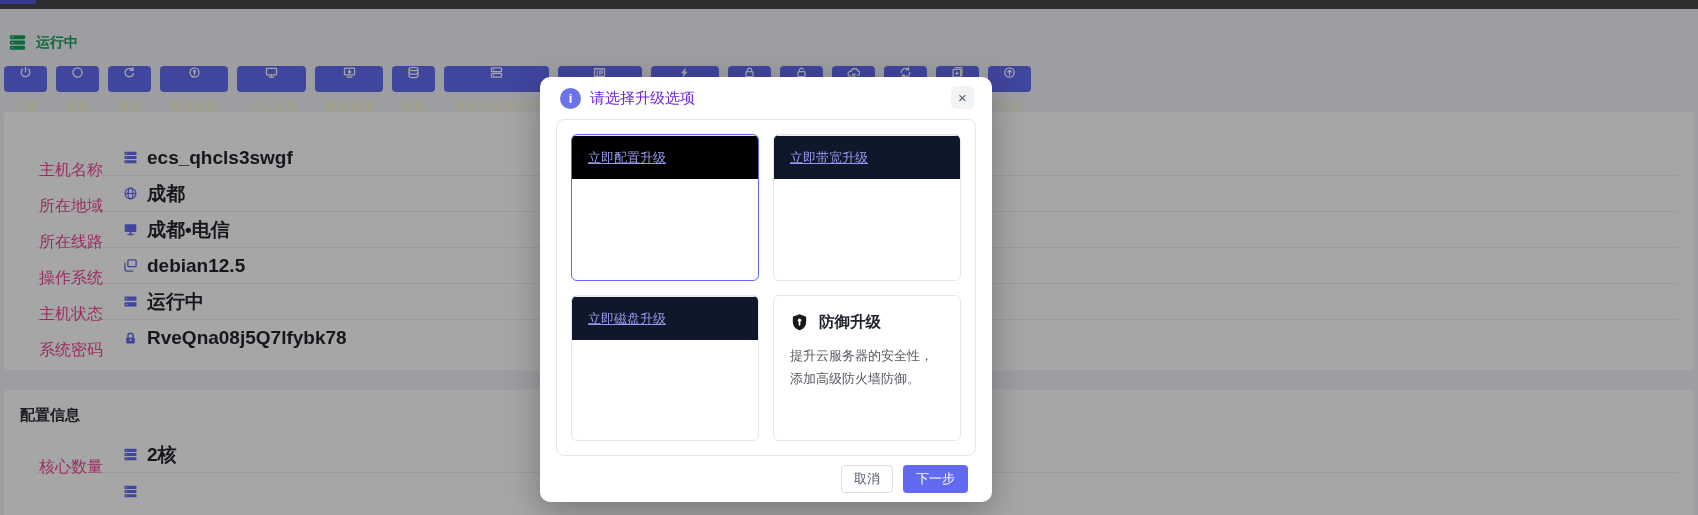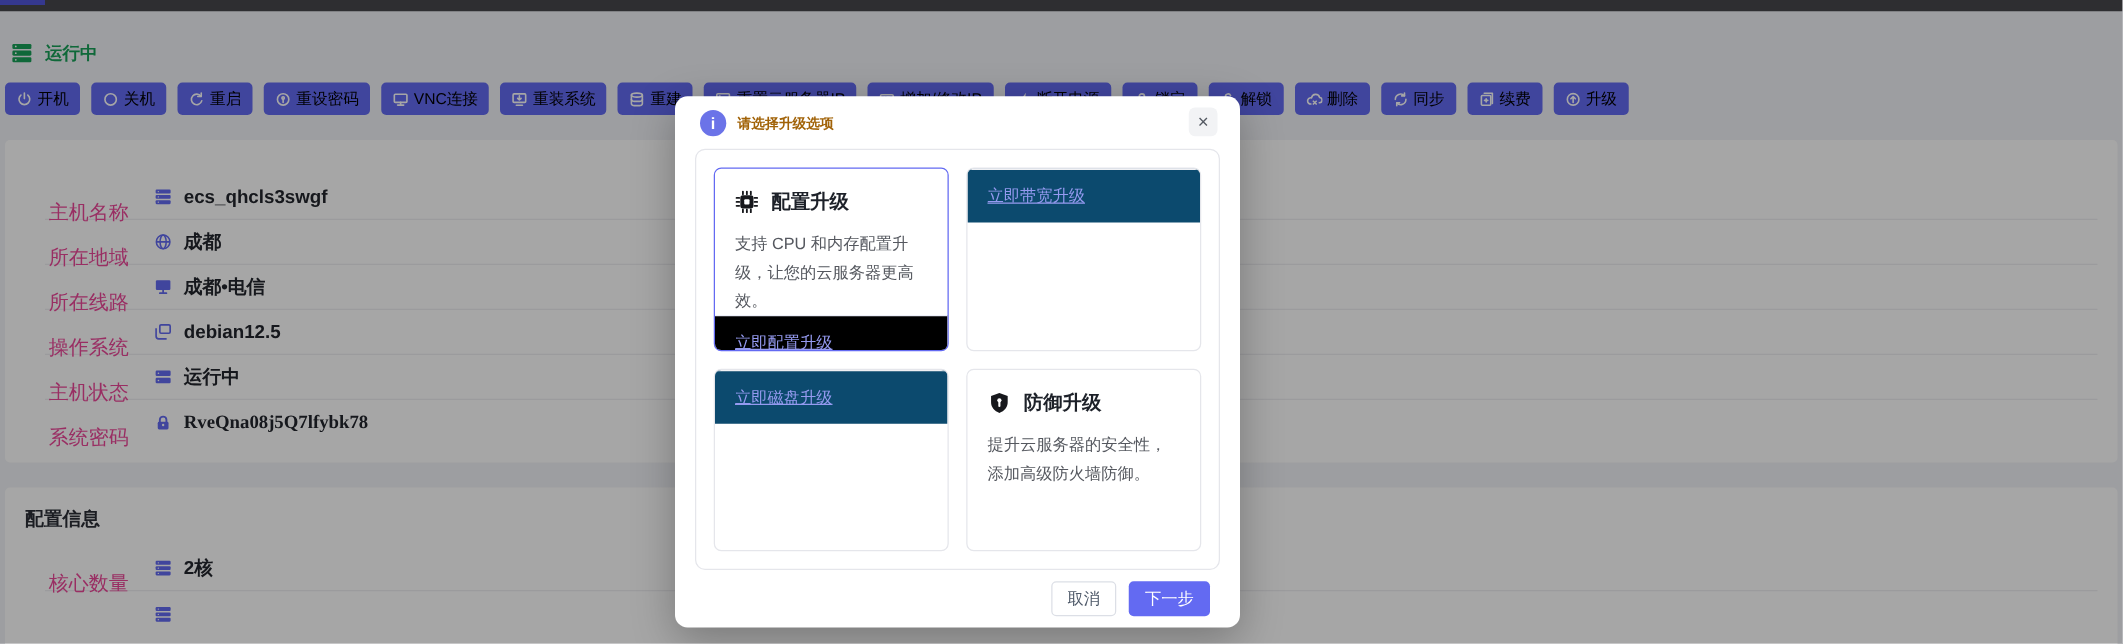--- a/index.html
+++ b/index.html
@@ -10,60 +10,60 @@
   .topbar { height:9px; background:#48484c; position:relative; }
   .topbar-accent { position:absolute; left:0; top:0; width:36px; height:4px; background:#5257dc; }
 
   
   .status-row { display:flex; align-items:center; gap:9px; margin:24px 0 0 8px; }
   .status-ico { font-size:19px; color:#18a058; display:flex; }
   .status-label { color:#18a058; font-size:14px; font-weight:700; }
 
   
   .toolbar { display:flex; gap:9px; margin:14px 0 0 4px; }
-  .tb-btn { display:flex; align-items:center; gap:4px; height:26px; padding:0 9px;
-            background:#636af2; color:#000000; border:none; border-radius:4px;
-            font-size:12.5px; font-family:inherit; cursor:pointer; white-space:nowrap; }
+  .tb-btn { display:flex; align-items:center; gap:20px; height:26px; padding:0 9px;
+            background:#636af2; color:#fef9c3; border:none; border-radius:4px;
+            font-size:12.5px; font-family:inherit; cursor:pointer; white-space:nowrap;flex-direction:column; }
   .tb-btn .ico { font-size:13px; display:flex; color:#fff; }
 
   
   .panel { background:#fff; border-radius:4px; margin:20px 4px 0; padding:16px 16px 14px; }
   .panel-title { font-size:15px; font-weight:700; color:#2b2e36; }
   .rows { margin:12px 0 0 16px; }
   .info-row { display:flex; align-items:center; height:36px; border-bottom:1px solid #efeff1; padding-left:3px; }
-  .info-row:last-child { border-bottom:none;font-family:Liberation Serif, serif; }
+  .info-row:last-child { border-bottom:none; }
   .info-label { width:84px; color:#ec4899; font-size:16px;margin-top:25px; }
   .info-ico { font-size:15px; color:#636af2; display:flex; margin-right:9px; }
-  .info-value { font-size:15px; font-weight:700; color:#23262d; }
+  .info-value { font-size:19px; font-weight:700; color:#23262d; }
   .panel-config { min-height:150px; }
   .info-row.partial { border-top:none; }
 
   
   .overlay { position:absolute; inset:0; background:rgba(0,0,0,.35); z-index:40; }
   .modal { position:absolute; left:540px; top:77px; width:452px; height:425px; z-index:50;
            background:#fff; border-radius:10px; box-shadow:0 10px 34px rgba(0,0,0,.28);
            display:flex; flex-direction:column; }
   .modal-header { display:flex; align-items:center; gap:9px; padding:11px 20px 8px; position:relative; }
   .modal-info-ico { width:21px; height:21px; border-radius:50%; background:#6b73e8; color:#fff;
                     font-size:13px; font-weight:700; display:flex; align-items:center; justify-content:center; }
-  .modal-title { font-size:11px; font-weight:700; color:#a16207; }
+  .modal-title { font-size:15px; font-weight:400; color:#6d28d9; }
   .modal-close { position:absolute; right:18px; top:9px; width:23px; height:23px; background:#f2f3f5;
                  border:none; border-radius:5px; color:#555a63; font-size:15px; line-height:1;
                  display:flex; align-items:center; justify-content:center; cursor:pointer; }
   .modal-body { margin:2px 16px 0; border:1px solid #e5e6eb; border-radius:8px; padding:14px;
                 display:grid; grid-template-columns:1fr 1fr; grid-template-rows:147px 146px; gap:14px; }
   .card { border:1px solid #e5e6eb; border-radius:6px; display:flex; flex-direction:column;
           overflow:hidden; background:#fff; cursor:pointer; }
   .card.selected { border-color:#636af2; }
   .card-top { padding:16px 16px 0; flex:1; }
   .card-title-row { display:flex; align-items:center; gap:10px; }
   .card-ico { font-size:19px; color:#17181c; display:flex; }
   .card-title { font-size:15.5px; font-weight:600; color:#1d2129; }
   .card-desc { margin-top:12px; font-size:13px; color:#55585f; line-height:1.75; }
-  .card-foot { border-top:1px solid #f1f1f4; background:#0c4a6e; padding:12px 16px; }
+  .card-foot { border-top:1px solid #f1f1f4; background:#0f172a; padding:12px 16px; }
   .card.selected .card-foot { background:#000000; border-top-color:#eef0fa; }
   .card-link { font-size:13px; color:#959af0; text-decoration:underline; cursor:pointer; }
   .modal-footer { flex:1; display:flex; align-items:center; justify-content:flex-end; gap:10px; padding:0 24px; }
   .btn-cancel { background:#fff; border:1px solid #dcdfe6; border-radius:4px; color:#4e5969;
                 font-size:13px; padding:4px 12px; font-family:inherit; cursor:pointer; }
   .btn-next { background:#636af2; border:none; border-radius:4px; color:#fff;
               font-size:13px; padding:5px 13px; font-family:inherit; cursor:pointer; }
 </style>
 </head>
 <body>
@@ -349,35 +349,20 @@
 <div class="overlay"></div>
 
 <div class="modal">
   <div class="modal-header">
     <span class="modal-info-ico">i</span>
     <span class="modal-title">请选择升级选项</span>
     <button class="modal-close">×</button>
   </div>
   <div class="modal-body">
     <div class="card selected">
-      <div class="card-top">
-        <div class="card-title-row">
-          <span class="card-ico">
-              <svg viewBox="0 0 18 18" width="1em" height="1em">
-                <rect x="4" y="4" width="10" height="10" rx="2" fill="currentColor"></rect>
-                <rect x="7" y="7" width="4" height="4" rx="0.8" fill="#fff"></rect>
-                <g stroke="currentColor" stroke-width="1.4" stroke-linecap="round">
-                  <path d="M6 1.2v2M9 1.2v2M12 1.2v2M6 14.8v2M9 14.8v2M12 14.8v2M1.2 6h2M1.2 9h2M1.2 12h2M14.8 6h2M14.8 9h2M14.8 12h2"></path>
-                </g>
-              </svg>
-            </span>
-          <span class="card-title">配置升级</span>
-        </div>
-        <div class="card-desc">支持 CPU 和内存配置升级，让您的云服务器更高效。</div>
-      </div>
       <div class="card-foot">
         <a class="card-link">立即配置升级</a>
       </div>
     </div>
     <div class="card">
       <div class="card-foot">
         <a class="card-link">立即带宽升级</a>
       </div>
     </div>
     <div class="card">

